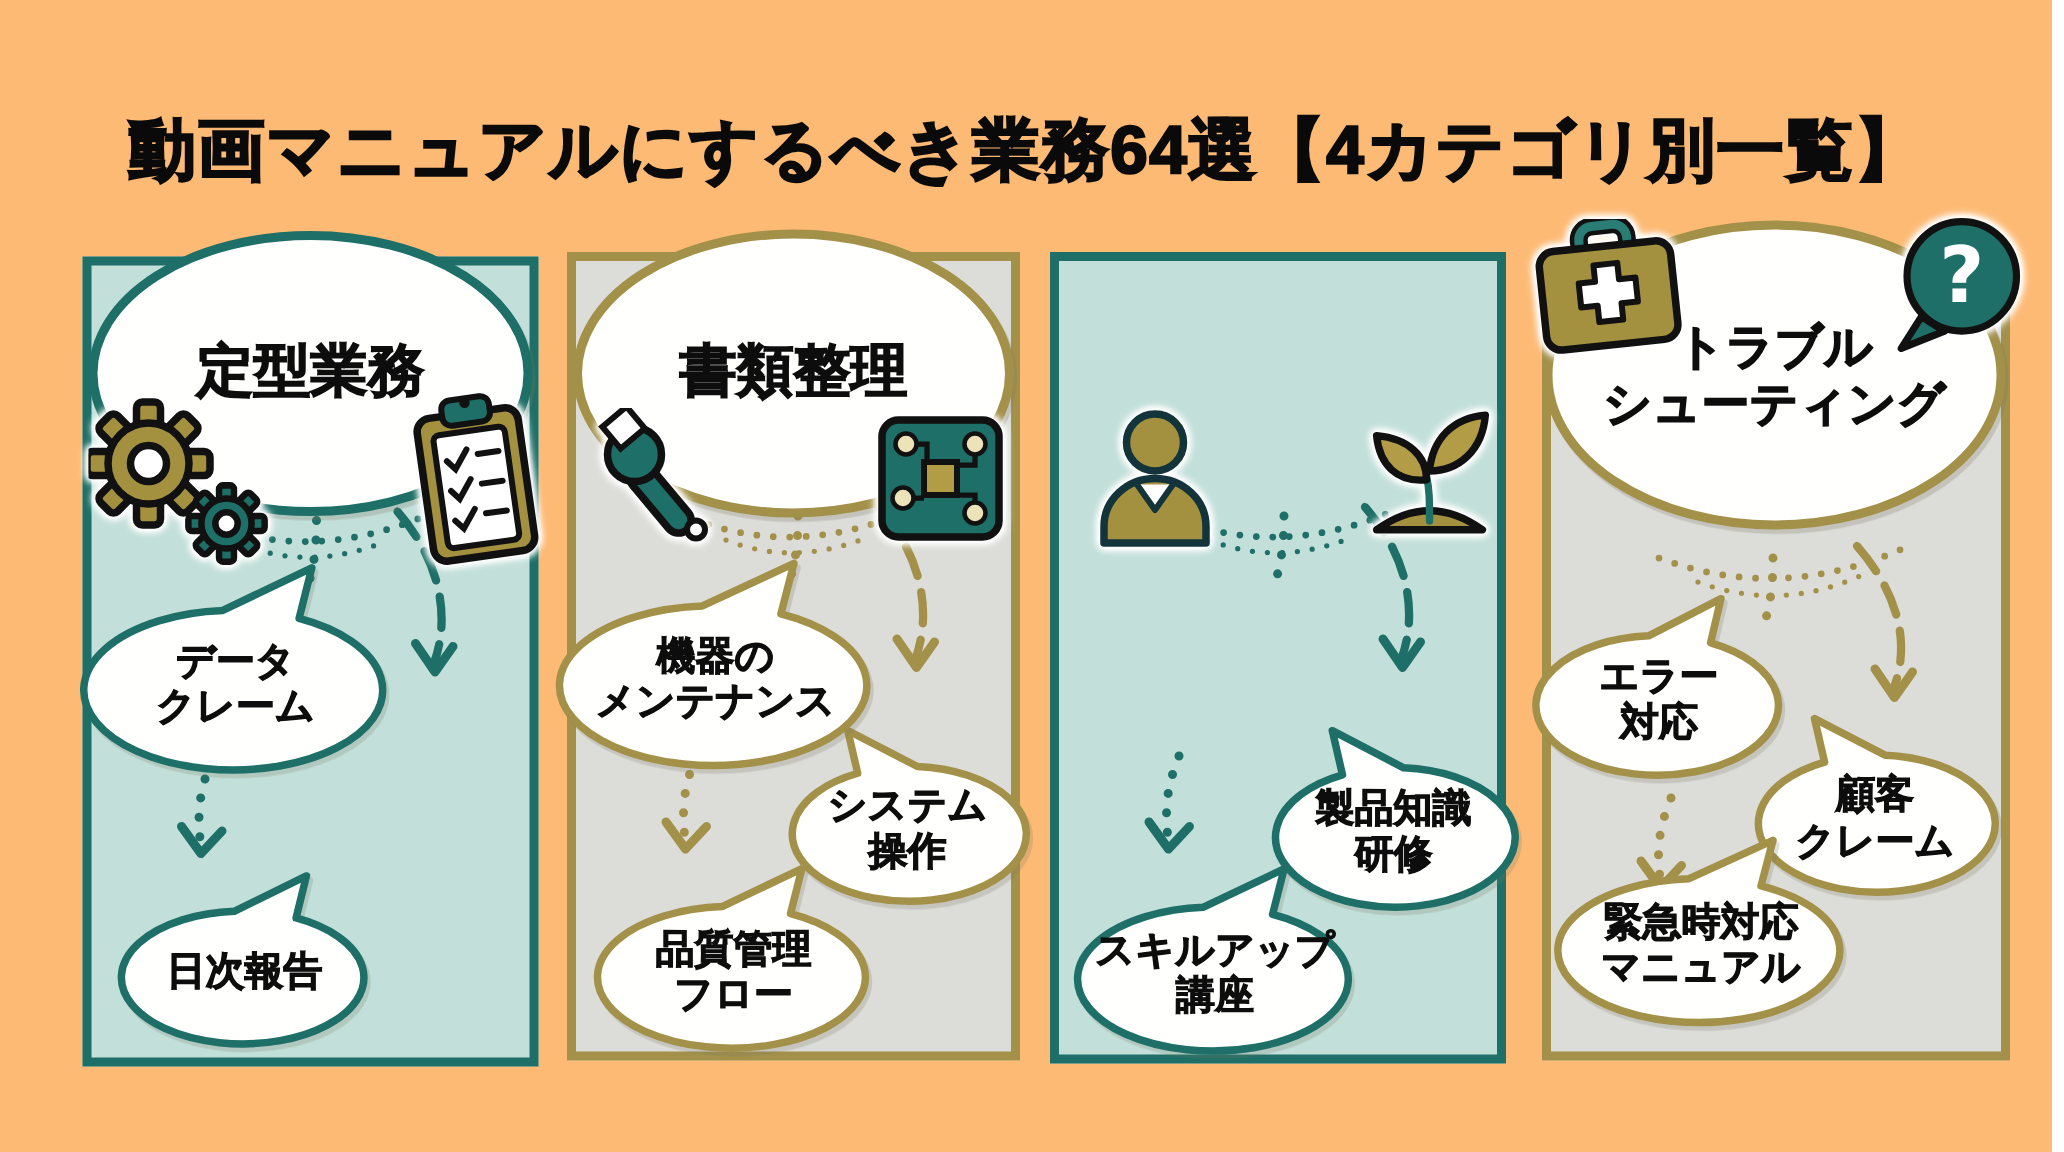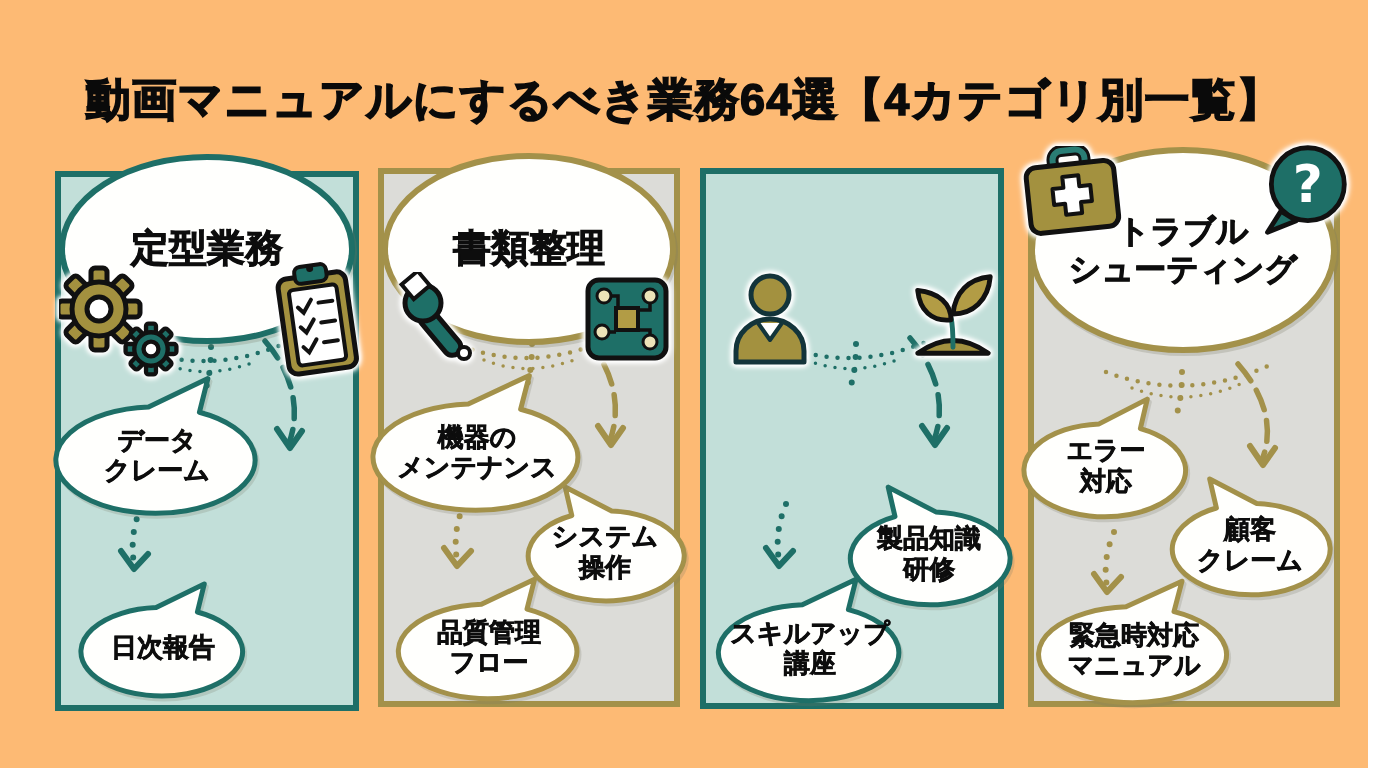--- a/index.html
+++ b/index.html
@@ -55,21 +55,21 @@
   #p1 .b2{left:140px;top:310px;width:166px;height:114px;}
   #p1 .b3{left:16px;top:404px;width:172px;height:118px;}
   #p2 .b1{left:-16px;top:198px;width:218px;height:142px;}
   #p2 .b2{left:138px;top:310px;width:166px;height:120px;}
   #p2 .b3{left:10px;top:402px;width:190px;height:126px;}
   #p3 .b1{left:-14px;top:198px;width:218px;height:142px;}
   #p3 .b2{left:138px;top:310px;width:170px;height:124px;}
   #p3 .b3{left:8px;top:402px;width:192px;height:128px;}
   #p4 .b1{left:-14px;top:220px;width:172px;height:124px;}
   #p4 .b2{left:132px;top:300px;width:168px;height:122px;}
-  #p4 .b3{left:0px;top:402px;width:200px;height:128px;}
+  #p4 .b3{left:0px;top:381px;width:200px;height:128px;}
 </style>
 </head>
 <body>
 
 <div class="stage">
 
   <h1 class="page-title">動画マニュアルにするべき業務64選【4カテゴリ別一覧】</h1>
 
   <section class="panel teal" id="p1">
     <svg class="arrows" viewBox="0 0 292 528" preserveAspectRatio="none">

